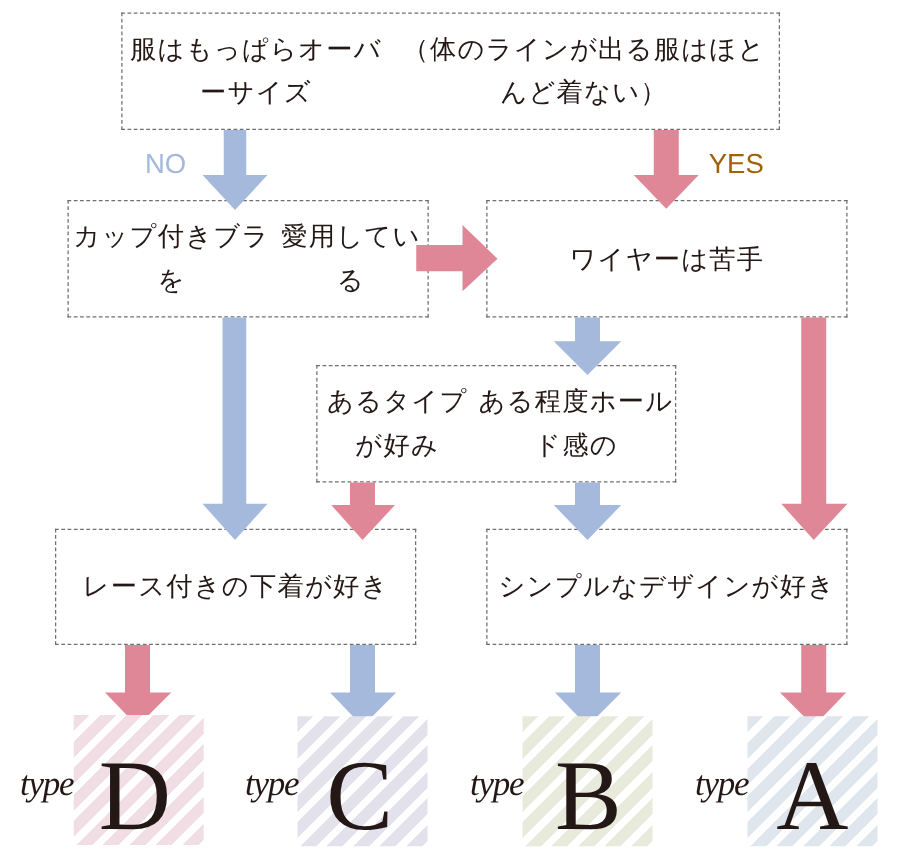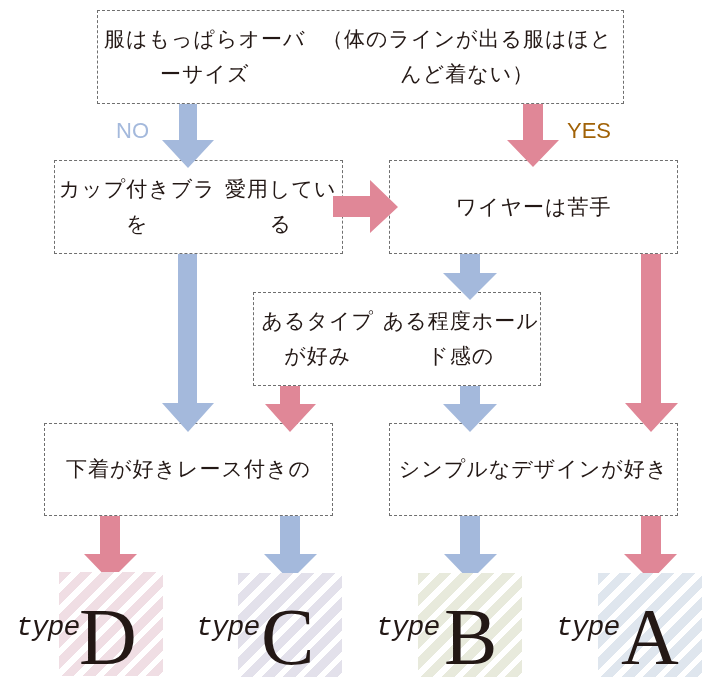--- a/index.html
+++ b/index.html
@@ -5,21 +5,21 @@
   html, body { margin:0; padding:0; background:#ffffff; }
   body { width:720px; height:689px; position:relative; overflow:hidden;
          font-family:"DejaVu Sans", sans-serif; color:#231815; }
   .box { position:absolute; box-sizing:border-box; border:1px dashed #6f6f6f;
          background:#fff; display:flex; flex-direction:row; align-items:center;
          justify-content:center; text-align:center; font-size:21px; line-height:35px; letter-spacing:1px; }
   .arrow { position:absolute; }
   .lbl { position:absolute; font-family:"Liberation Sans", sans-serif; font-size:22px; }
   .typebox { position:absolute; width:104px; height:104px; }
   .typebox .sq { position:absolute; inset:0; }
-  .type-word { position:absolute; font-family:Liberation Mono, monospace; font-style:italic;
+  .type-word { position:absolute; font-family:Liberation Serif, serif; font-style:italic;
                font-size:28px; color:#231815; letter-spacing:-1px; }
   .type-letter { position:absolute; font-family:"Liberation Serif", serif; font-size:80px;
                  line-height:80px; color:#231815; }
   svg { display:block; }
 </style>
 </head>
 <body>
 
 <div class="box" style="left:97px;top:10px;width:527px;height:94px;">
   <div>服はもっぱらオーバーサイズ</div>
@@ -34,22 +34,22 @@
 <div class="box" style="left:389px;top:160px;width:289px;height:94px;">
   <div>ワイヤーは苦手</div>
 </div>
 
 <div class="box" style="left:253px;top:292px;width:288px;height:94px;">
   <div>あるタイプが好み</div>
   <div>ある程度ホールド感の</div>
 </div>
 
 <div class="box" style="left:44px;top:423px;width:289px;height:93px;">
+  <div>レース付きの</div>
   <div>下着が好き</div>
-  <div>レース付きの</div>
 </div>
 
 <div class="box" style="left:389px;top:423px;width:289px;height:93px;">
   <div>シンプルな</div>
   <div>デザインが好き</div>
 </div>
 
 <div class="lbl" style="left:116px;top:118px;color:#a4b9dc;">NO</div>
 <div class="lbl" style="left:567px;top:118px;color:#a16207;">YES</div>
 

